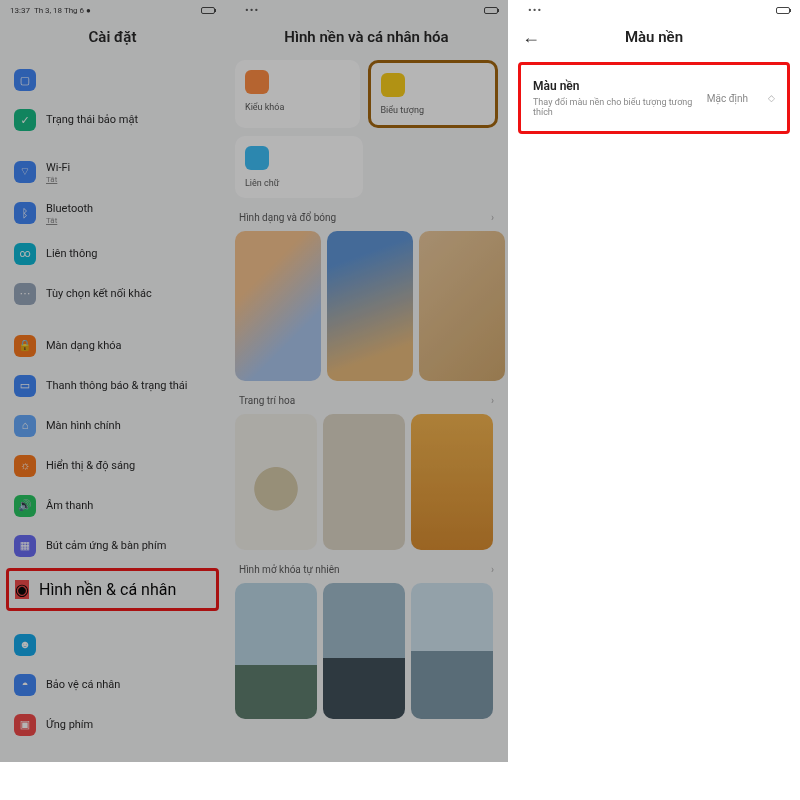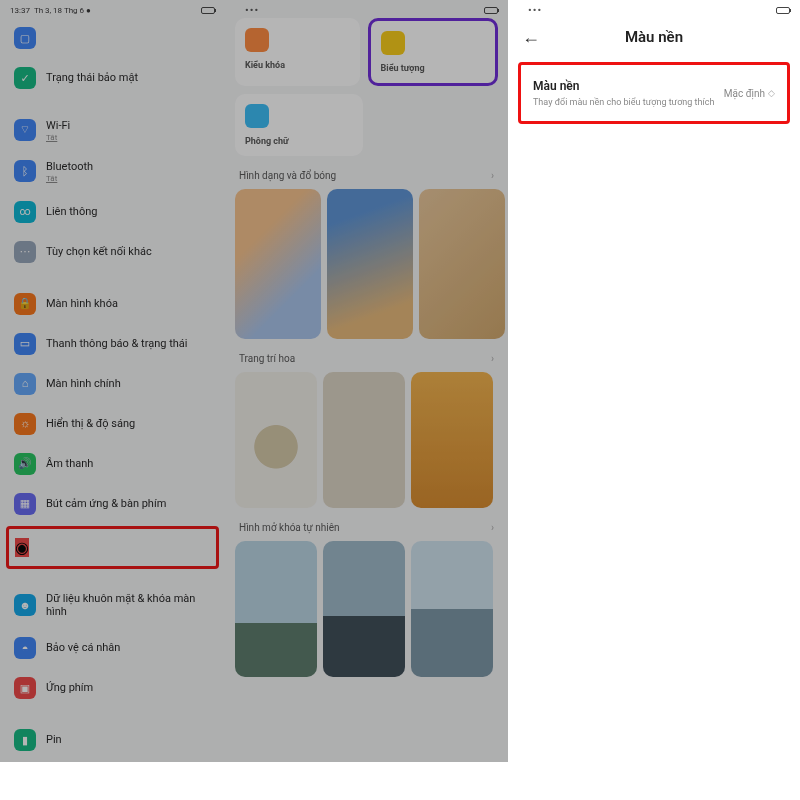--- a/index.html
+++ b/index.html
@@ -34,24 +34,24 @@
 .highlight-row { margin: 2px 6px; border:3px solid #e11; border-radius:4px; display:flex; align-items:center; padding:9px 6px; gap:10px; background:#f6f7f8; }
 
 
 .ic-blue{background:#3b82f6}.ic-green{background:#10b981}.ic-bluel{background:#60a5fa}
 .ic-teal{background:#06b6d4}.ic-orange{background:#f97316}
 .ic-greenl{background:#22c55e}.ic-indigo{background:#6366f1}.ic-red{background:#ef4444}
 .ic-cyan{background:#0ea5e9}.ic-grey{background:#94a3b8}
 
 
 .cards-row { display:flex; gap:8px; padding: 0 10px; }
-.card { flex:1; background:#fff; border-radius:10px; padding:10px;font-weight:bold; }
+.card { flex:1; background:#fff; border-radius:10px; padding:10px; }
 .card .cicon { width:24px; height:24px; border-radius:6px; margin-bottom:8px; }
 .card .clabel { font-size:9px; color:#555; }
-.card-hl { border:3px solid #6d28d9; }
+.card-hl { border:3px solid #a16207; }
 .ci-orange{background:#ff8a3d}.ci-yellow{background:#facc15}.ci-blue{background:#38bdf8}
 
 .section-title { font-size:10px; color:#555; padding: 14px 14px 8px; display:flex; justify-content:space-between; }
 .section-title .chev { color:#aaa; }
 .wallpapers { display:flex; gap:6px; padding:0 10px; overflow:hidden; }
 .wp { width:86px; height:150px; border-radius:10px; flex-shrink:0; }
 .wp-sm { width:82px; height:136px; border-radius:10px; flex-shrink:0; }
 .wp-a{background:linear-gradient(135deg,#f6c28b 30%,#a8c3ea 70%)}
 .wp-b{background:linear-gradient(160deg,#5b93d6 20%,#e8b978 80%)}
 .wp-c{background:linear-gradient(135deg,#eac79a,#d1a76a)}
@@ -60,33 +60,34 @@
 .fl-c{background:linear-gradient(#f3b24a,#d88a2a)}
 .mt-a{background:linear-gradient(#b8d4e3 60%,#5a7a6a 60%)}
 .mt-b{background:linear-gradient(#9db8c8 55%,#3a4a55 55%)}
 .mt-c{background:linear-gradient(#cfe3ef 50%,#7a95a5 50%)}
 
 
 .p3-item { margin: 10px 10px; border:3px solid #e11; border-radius:4px; padding:14px 12px; display:flex; align-items:center; }
 .p3-text { flex:1; }
 .p3-title { font-size:12px; font-weight:600; color:#222; margin-bottom:4px; }
 .p3-sub { font-size:9px; color:#888; }
-.p3-val { font-size:10px; color:#888; display:flex; align-items:center; gap:3px; }
+.p3-val { font-size:10px; color:#888; display:flex; align-items:center; gap:20px; }
 .up-down { font-size:9px; color:#aaa; }
 </style>
 </head>
 <body>
 
 <div class="panel panel-1 dim">
   <div class="status-bar">
     <div><span>13:37</span>&nbsp;&nbsp;<span>Th 3, 18 Thg 6</span>&nbsp;●</div>
     <div class="status-right">
         <div class="battery"></div>
       </div>
   </div>
+  <div class="header">Cài đặt</div>
   <div class="settings">
     <div class="row">
         <div class="icon ic-blue">▢</div>
       </div>
     <div class="row">
         <div class="icon ic-green">✓</div>
         <div class="label">Trạng thái bảo mật</div>
       </div>
     <div class="sep"></div>
     <div class="row">
@@ -107,21 +108,21 @@
         <div class="icon ic-teal">∞</div>
         <div class="label">Liên thông</div>
       </div>
     <div class="row">
         <div class="icon ic-grey">⋯</div>
         <div class="label">Tùy chọn kết nối khác</div>
       </div>
     <div class="sep"></div>
     <div class="row">
         <div class="icon ic-orange">🔒</div>
-        <div class="label">Màn hình khóa</div>
+        <div class="label">Màn dạng khóa</div>
       </div>
     <div class="row">
         <div class="icon ic-blue">▭</div>
         <div class="label">Thanh thông báo &amp; trạng thái</div>
       </div>
     <div class="row">
         <div class="icon ic-bluel">⌂</div>
         <div class="label">Màn hình chính</div>
       </div>
     <div class="row">
@@ -132,26 +133,26 @@
         <div class="icon ic-greenl">🔊</div>
         <div class="label">Âm thanh</div>
       </div>
     <div class="row">
         <div class="icon ic-indigo">▦</div>
         <div class="label">Bút cảm ứng &amp; bàn phím</div>
       </div>
   </div>
   <div class="highlight-row">
     <div class="icon ic-red">◉</div>
+    <div class="label">Hình nền &amp; cá nhân</div>
   </div>
   <div class="settings">
     <div class="sep"></div>
     <div class="row">
         <div class="icon ic-cyan">☻</div>
-        <div class="label">Dữ liệu khuôn mặt &amp; khóa màn hình</div>
       </div>
     <div class="row">
         <div class="icon ic-blue">◓</div>
         <div class="label">Bảo vệ cá nhân</div>
       </div>
     <div class="row">
         <div class="icon ic-red">▣</div>
         <div class="label">Ứng phím</div>
       </div>
     <div class="sep"></div>
@@ -162,35 +163,36 @@
   </div>
 </div>
 
 <div class="panel panel-2 dim">
   <div class="status-bar">
     <div class="more-dots">•••</div>
     <div class="status-right">
         <div class="battery"></div>
       </div>
   </div>
+  <div class="header">Hình nền và cá nhân hóa</div>
 
   <div class="cards-row">
     <div class="card">
       <div class="cicon ci-orange"></div>
       <div class="clabel">Kiểu khóa</div>
     </div>
     <div class="card card-hl">
       <div class="cicon ci-yellow"></div>
       <div class="clabel">Biểu tượng</div>
     </div>
   </div>
   <div class="cards-row" style="margin-top:8px;">
     <div class="card" style="flex:0 0 calc(50% - 4px)">
       <div class="cicon ci-blue"></div>
-      <div class="clabel">Phông chữ</div>
+      <div class="clabel">Liên chữ</div>
     </div>
   </div>
 
   <div class="section-title">
     <span>Hình dạng và đổ bóng</span>
       <span class="chev">›</span>
   </div>
   <div class="wallpapers">
     <div class="wp wp-a"></div>
     <div class="wp wp-b"></div>

